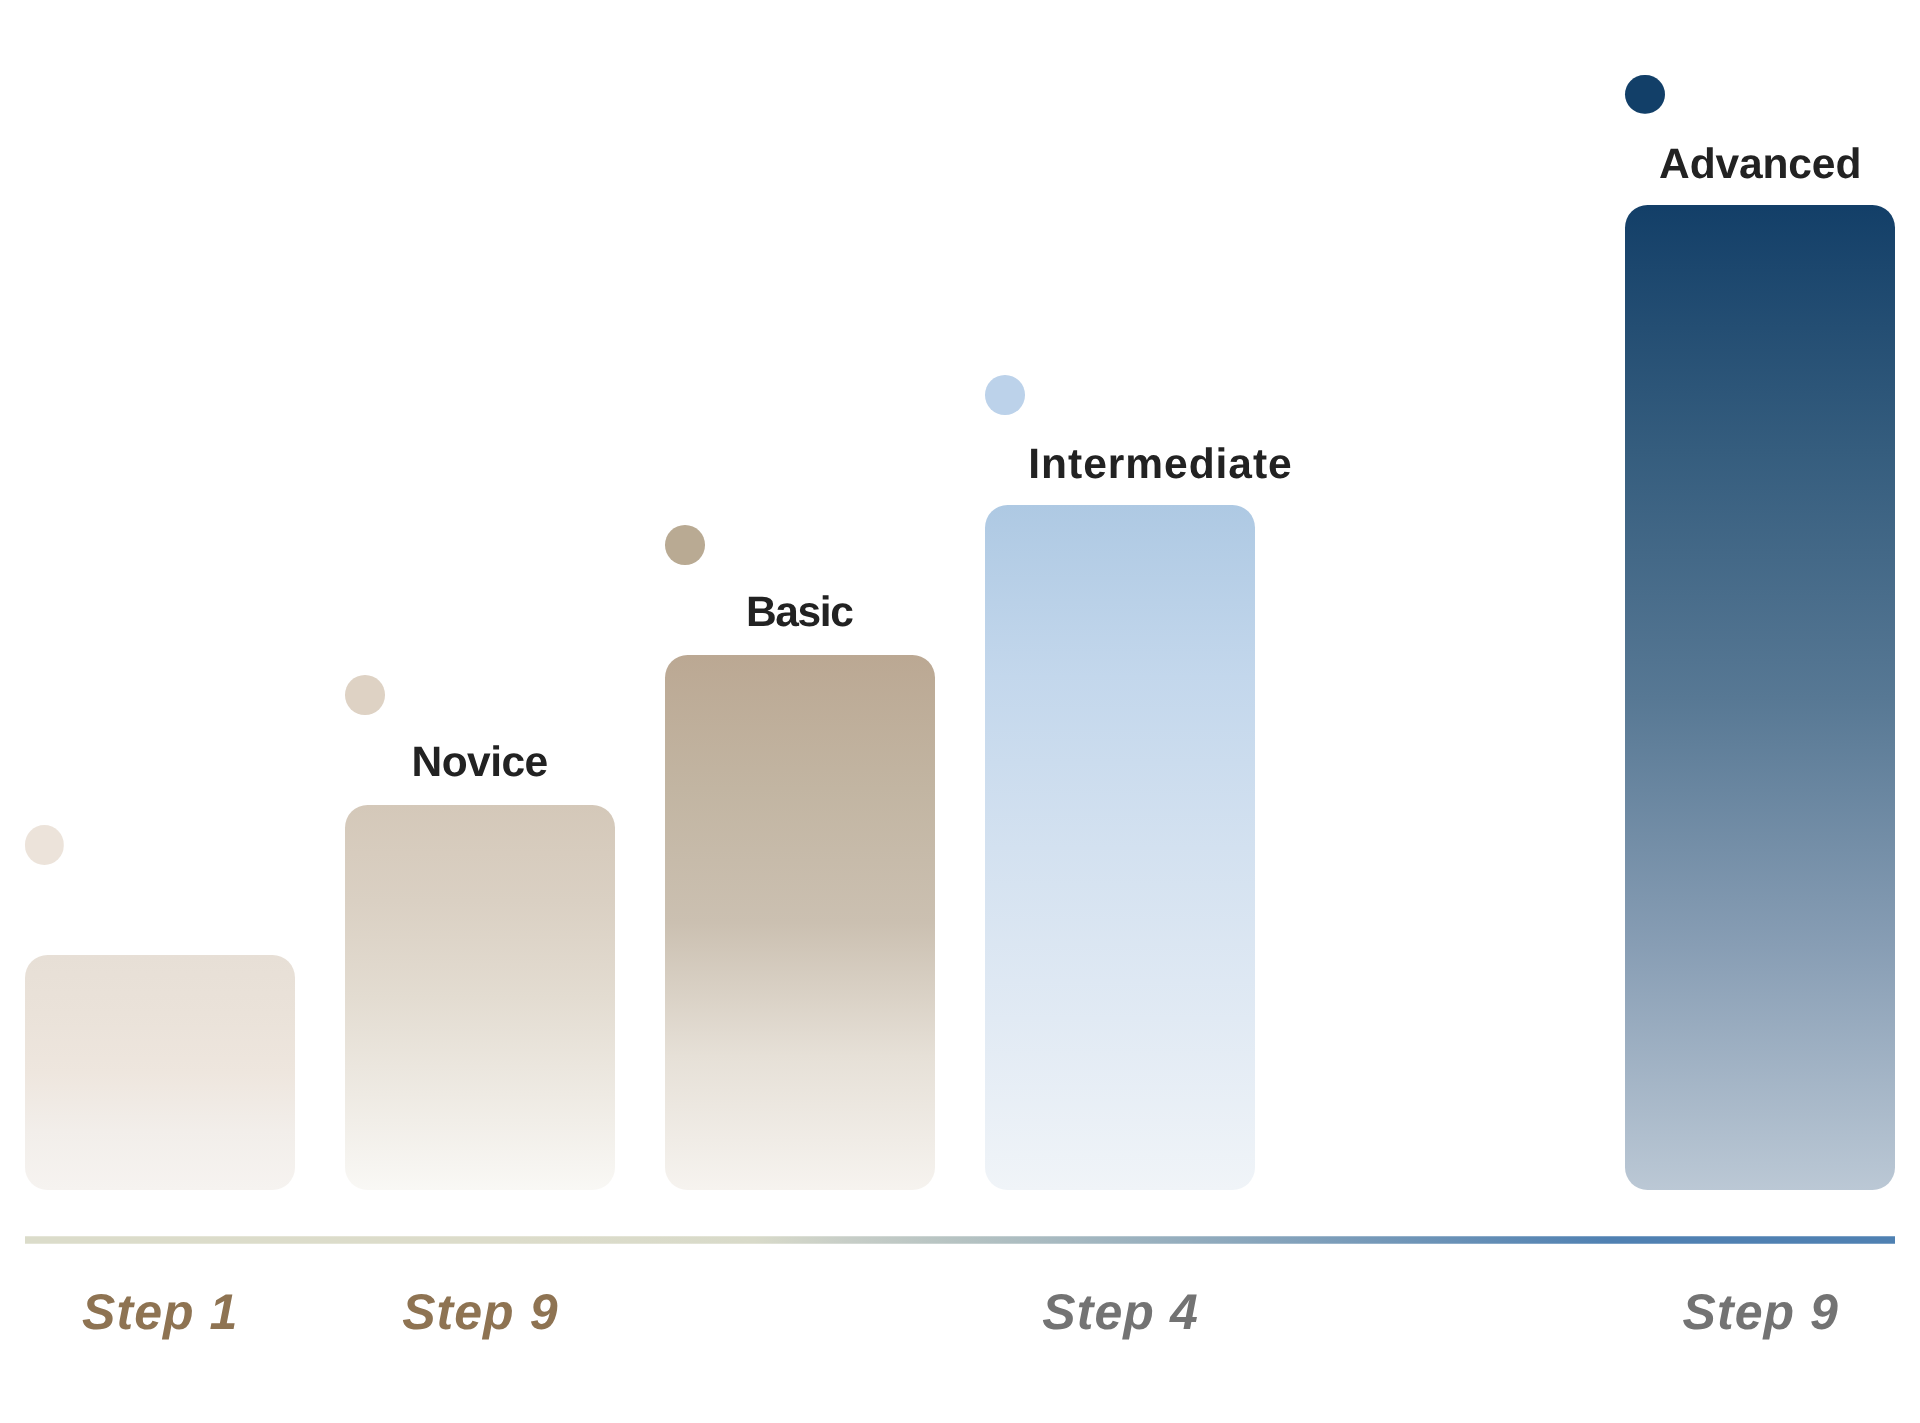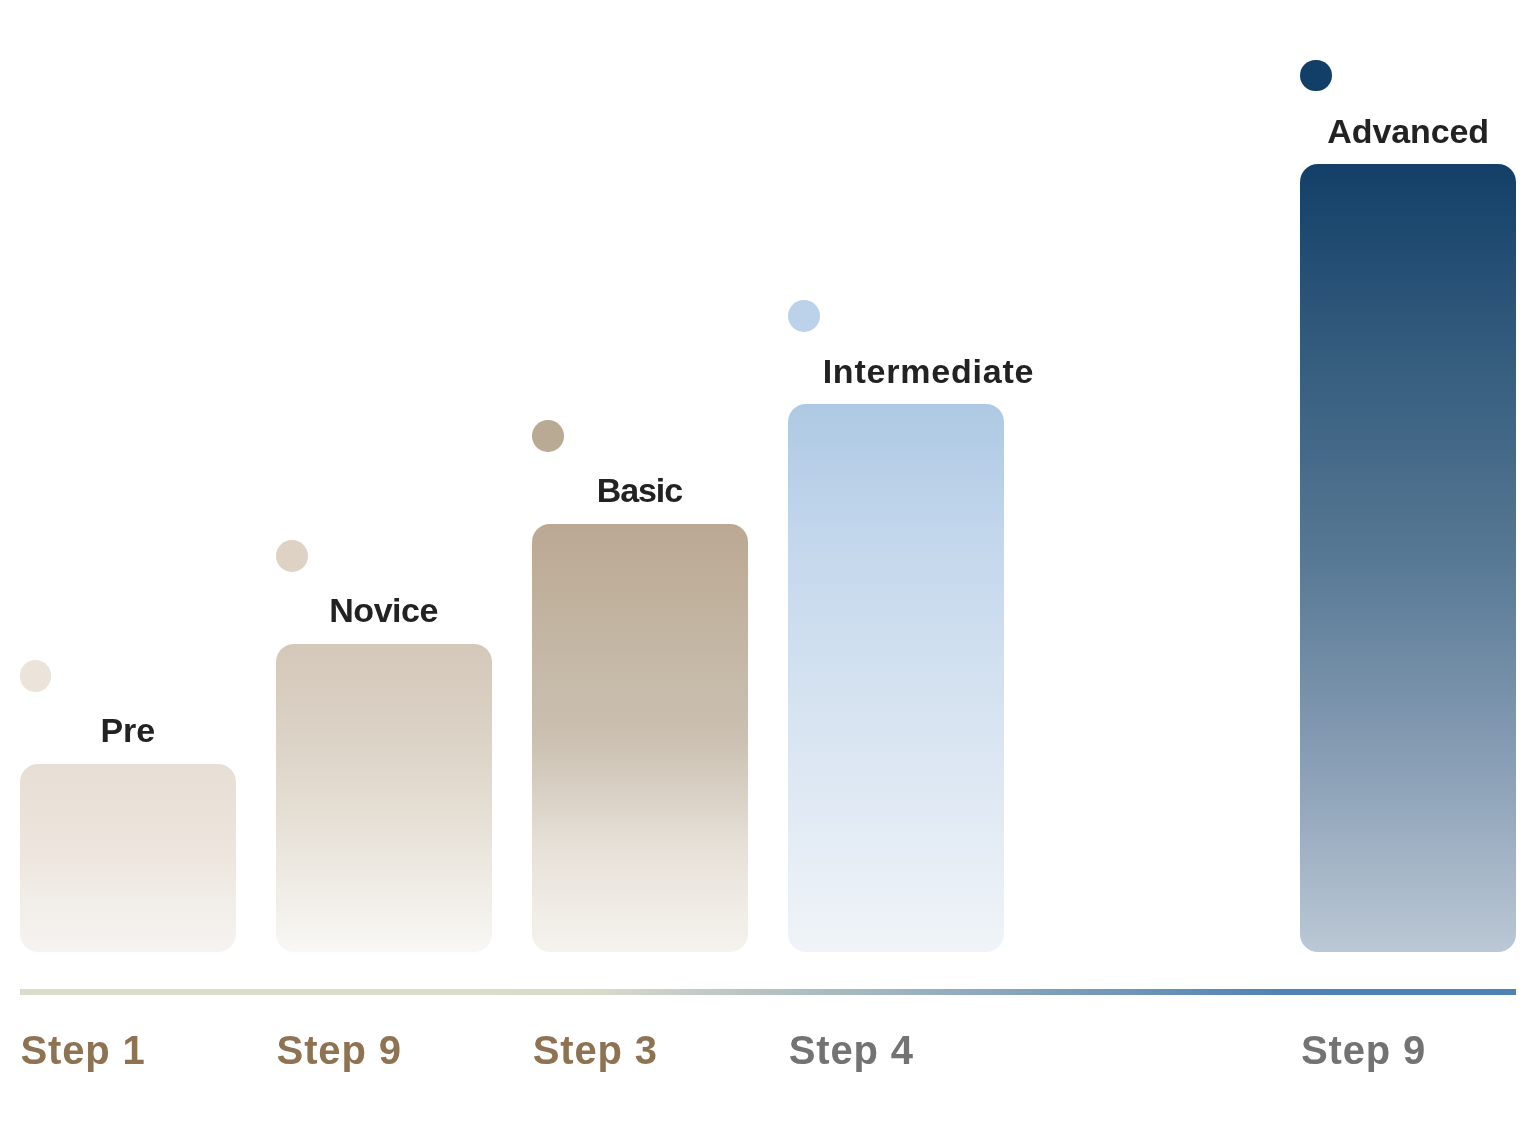--- a/index.html
+++ b/index.html
@@ -43,59 +43,57 @@
     transform:translateZ(0);backface-visibility:hidden;
   }
   .c1 .toplabel{top:712.90px;letter-spacing:-0.10px;text-indent:-0.10px;}
   .c2 .toplabel{top:593.05px;letter-spacing:-0.45px;text-indent:-0.45px;text-align:center;}
   .c3 .toplabel{top:473.00px;letter-spacing:-1.10px;text-indent:-1.10px;}
   .c4 .toplabel{top:353.95px;letter-spacing:0.78px; text-indent:0.78px;margin-left:32px;}
   .c5 .toplabel{top:233.90px;letter-spacing:0.60px; text-indent:0.60px;}
   .c6 .toplabel{top:113.50px;letter-spacing:-0.10px;text-indent:-0.10px;}
 
   .steplabel{
-    position:absolute;left:0;width:100%;top:1030.15px;text-align:left;
+    position:absolute;left:0;width:100%;top:1030.15px;text-align:center;
     font-size:40px;line-height:40px;font-weight:bold;
     letter-spacing:0.85px;text-indent:0.85px;white-space:nowrap;
-    transform:translateZ(0);backface-visibility:hidden;
+    transform:translateZ(0);backface-visibility:hidden;font-style:italic;
   }
   .c1 .steplabel,.c2 .steplabel,.c3 .steplabel{color:#8e7352;}
   .c4 .steplabel,.c5 .steplabel,.c6 .steplabel{color:#737373;}
 
   #axis{
     position:absolute;left:20px;top:988.75px;width:1496px;height:6.25px;
     background:linear-gradient(90deg,
       #dbdcca 0%,#dcdcca 26%,#d8dac9 39%,#c6cdc7 44.3%,#b6c3c2 49.7%,
       #97afbe 61%,#7498b8 72.5%,#5081b2 84.6%,#4f81b2 100%);
   }
 </style>
 </head>
 <body>
 
 <div id="stage">
 
   <div class="col c1">
     <div class="dot"></div>
-    <div class="toplabel">Pre</div>
     <div class="bar"></div>
     <div class="steplabel">Step 1</div>
   </div>
 
   <div class="col c2">
     <div class="dot"></div>
     <div class="toplabel">Novice</div>
     <div class="bar"></div>
     <div class="steplabel">Step 9</div>
   </div>
 
   <div class="col c3">
     <div class="dot"></div>
     <div class="toplabel">Basic</div>
     <div class="bar"></div>
-    <div class="steplabel">Step 3</div>
   </div>
 
   <div class="col c4">
     <div class="dot"></div>
     <div class="toplabel">Intermediate</div>
     <div class="bar"></div>
     <div class="steplabel">Step 4</div>
   </div>
 
 

